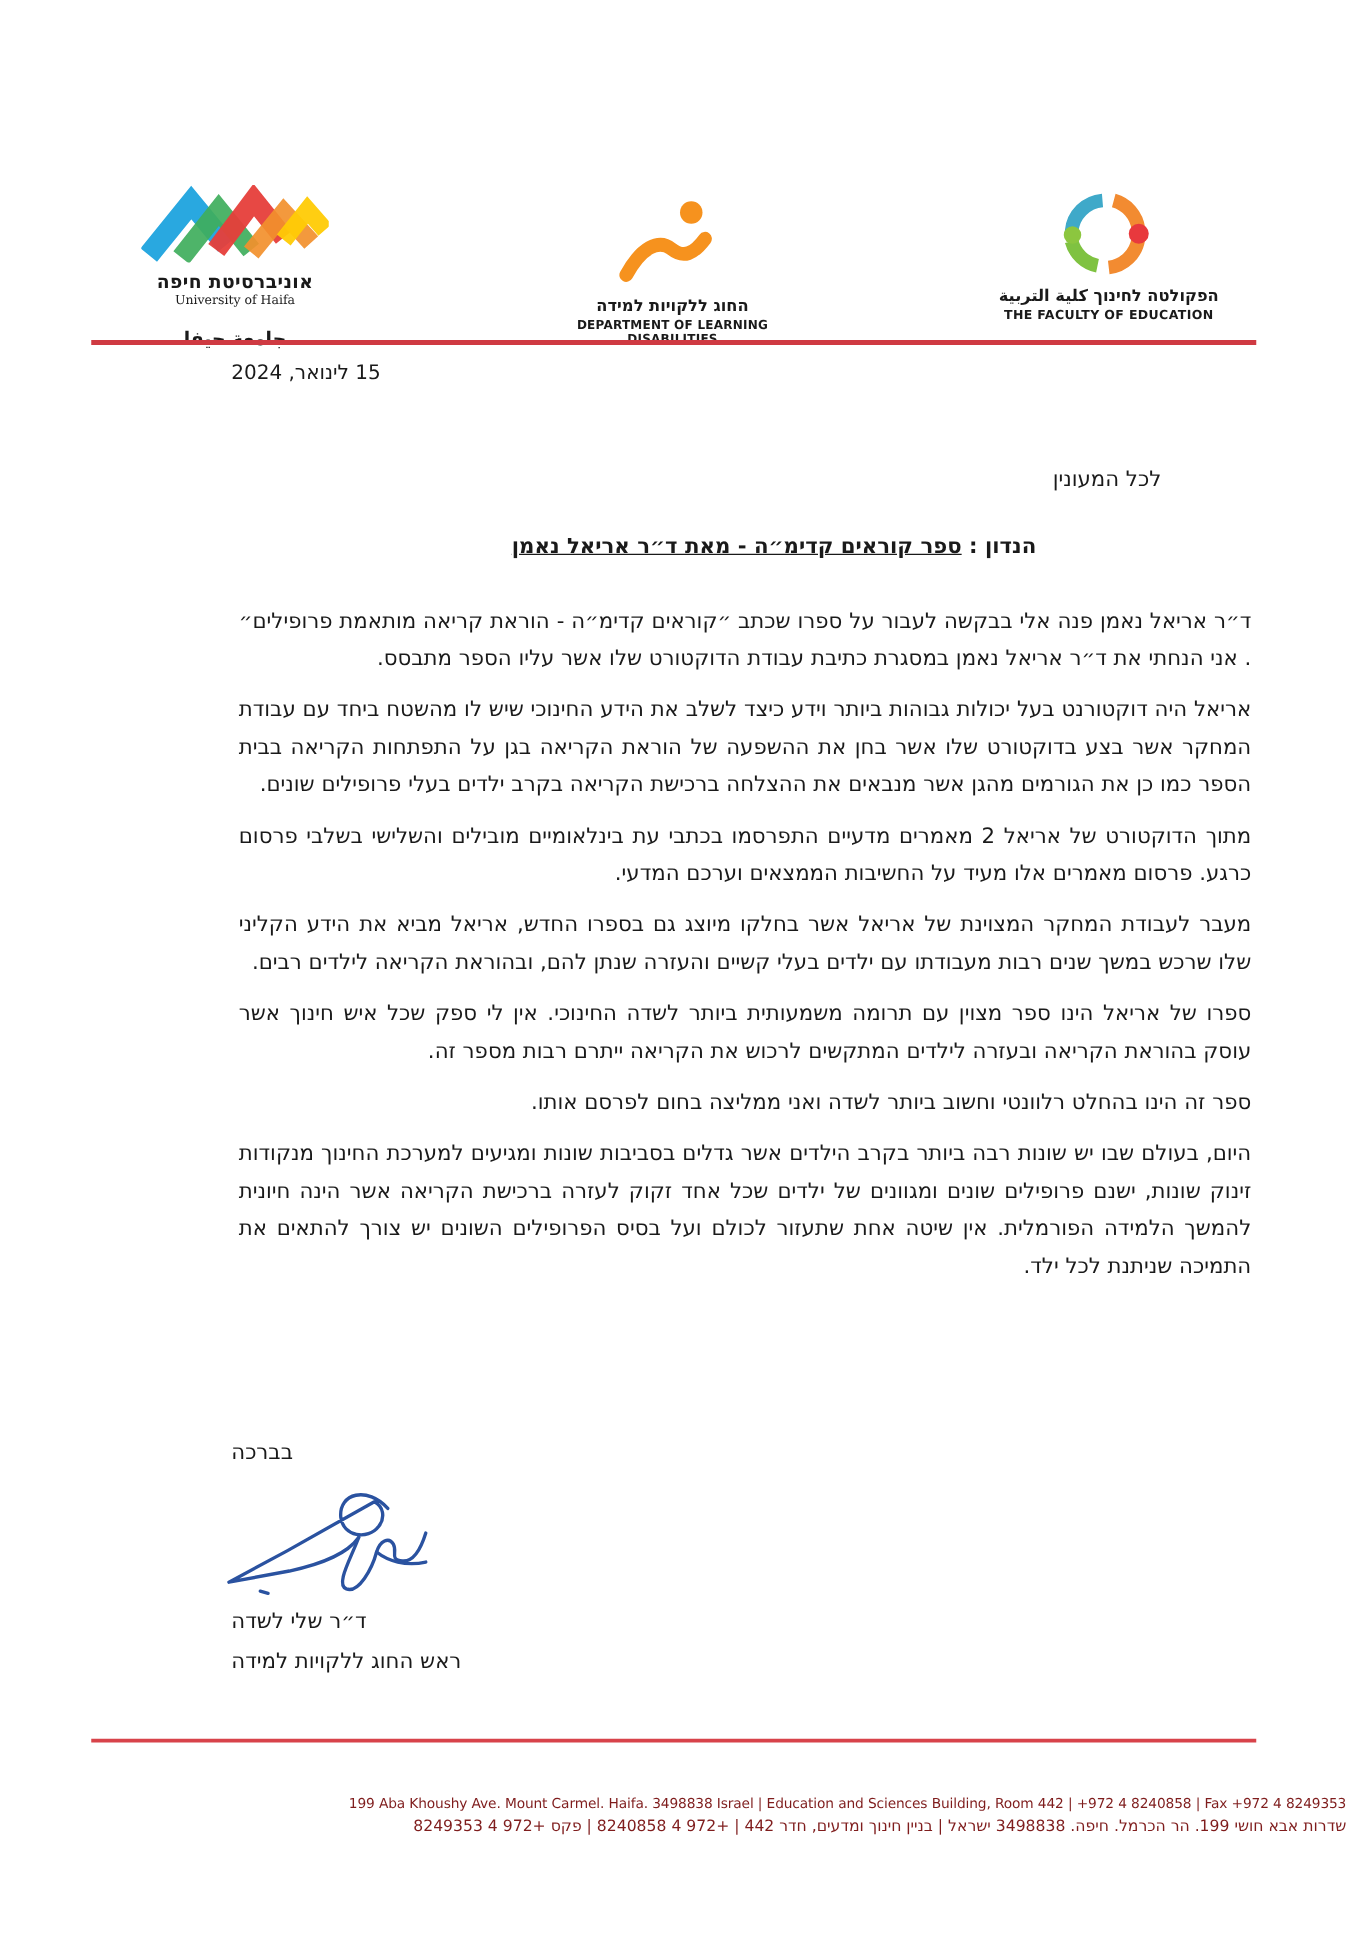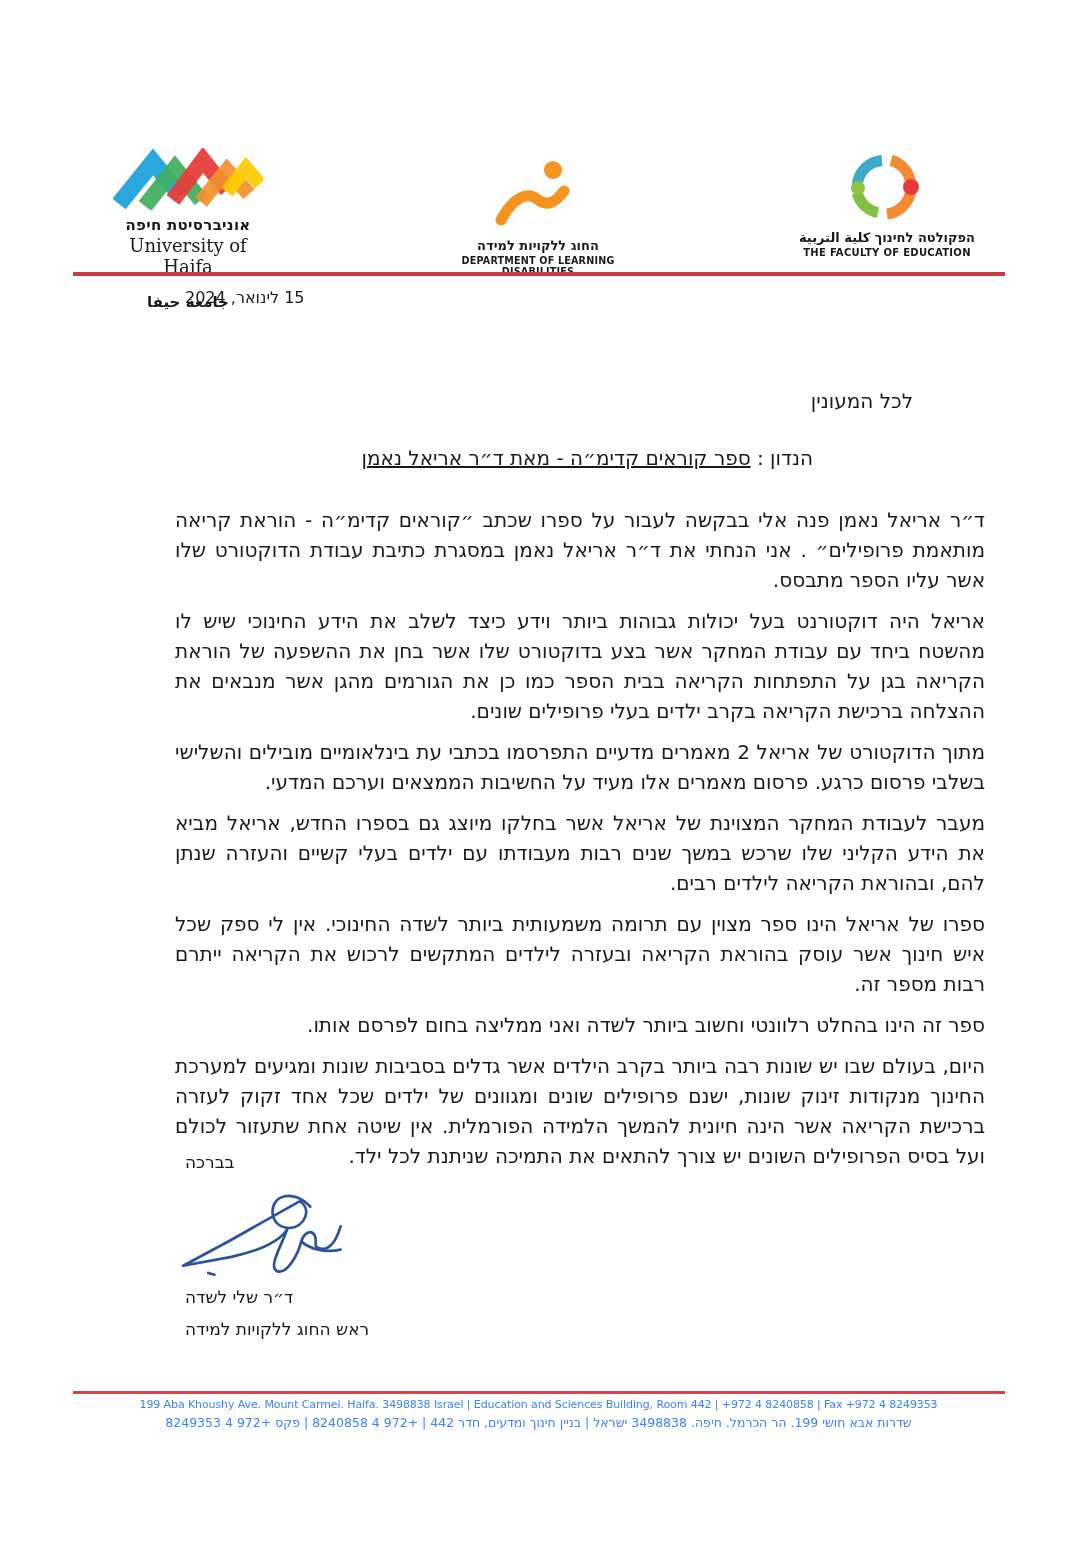--- a/index.html
+++ b/index.html
@@ -3,42 +3,42 @@
 <meta charset="utf-8">
 <style>
   html,body{margin:0;padding:0;}
   body{
     width:1077px;height:1548px;background:#ffffff;position:relative;
     font-family:"DejaVu Sans",sans-serif;color:#1a1a1a;overflow:hidden;
   }
   .logo-block{position:absolute;text-align:center;}
   .logo-uhaifa{top:148px;left:108px;width:160px;}
   .logo-uhaifa .he{font-size:15px;font-weight:bold;margin-top:2px;letter-spacing:.3px;}
-  .logo-uhaifa .en{font-family:"DejaVu Serif",serif;font-size:18px;margin-top:1px;}
+  .logo-uhaifa .en{font-family:"DejaVu Serif",serif;font-size:10px;margin-top:1px;}
   .logo-uhaifa .ar{font-size:15px;font-weight:bold;margin-top:16px;}
   .logo-dept{top:158px;left:428px;width:220px;}
   .logo-dept .he{font-size:13px;font-weight:bold;margin-top:8px;}
   .logo-dept .en{font-size:10px;font-weight:bold;letter-spacing:.2px;margin-top:2px;transform:scaleX(.96);}
   .logo-faculty{top:148px;left:792px;width:190px;}
   .logo-faculty .he{font-size:13px;font-weight:bold;margin-top:0;}
   .logo-faculty .en{font-size:10px;font-weight:bold;letter-spacing:.3px;margin-top:2px;}
   .rule{position:absolute;left:73px;right:72px;height:4px;background:#cf3a42;}
   .rule-top{top:272px;}
   .rule-bottom{top:1391px;height:3px;background:#d8434a;}
   .date{position:absolute;top:288px;left:185px;direction:rtl;font-size:16px;}
-  .letter-body{position:absolute;top:374px;right:92px;width:810px;direction:rtl;font-size:20px;margin-top:15px;}
+  .letter-body{position:absolute;top:374px;right:76px;width:810px;direction:rtl;font-size:17px;}
   .recipient{padding-left:0;padding-right:72px;text-align:right;}
-  .subject{margin-top:33px;padding-right:172px;font-weight:normal;}
+  .subject{margin-top:33px;padding-right:172px;font-weight:bold;}
   .subject .subject-text{text-decoration:underline;}
   .paragraphs{margin-top:35px;}
   .paragraphs p{margin:0 0 11px 0;line-height:30px;text-align:justify;}
   .closing{position:absolute;left:185px;top:1152px;direction:rtl;text-align:left;font-size:17px;}
   .signature{position:absolute;left:176px;top:1184px;}
   .signer{position:absolute;left:185px;top:1281px;direction:rtl;text-align:left;font-size:17px;line-height:32px;}
-  .footer{position:absolute;top:1398px;left:0;width:100%;text-align:center;color:#3b82f6;}
+  .footer{position:absolute;top:1436px;left:0;width:100%;text-align:right;color:#7f1d1d;}
   .footer .en{font-size:11px;letter-spacing:-0.1px;font-weight:500;}
   .footer .he{font-size:12.5px;direction:rtl;margin-top:4px;font-weight:500;}
 </style>
 </head>
 <body>
 
 <div class="logo-block logo-uhaifa">
   <svg width="150" height="62" viewBox="0 0 150 62">
     <polyline points="6,56 40,14 68,48" fill="none" stroke="#29a8e0" stroke-width="17"></polyline>
     <polyline points="32,58 62,20 88,52" fill="none" stroke="#3fae5c" stroke-width="16" opacity="0.92"></polyline>

